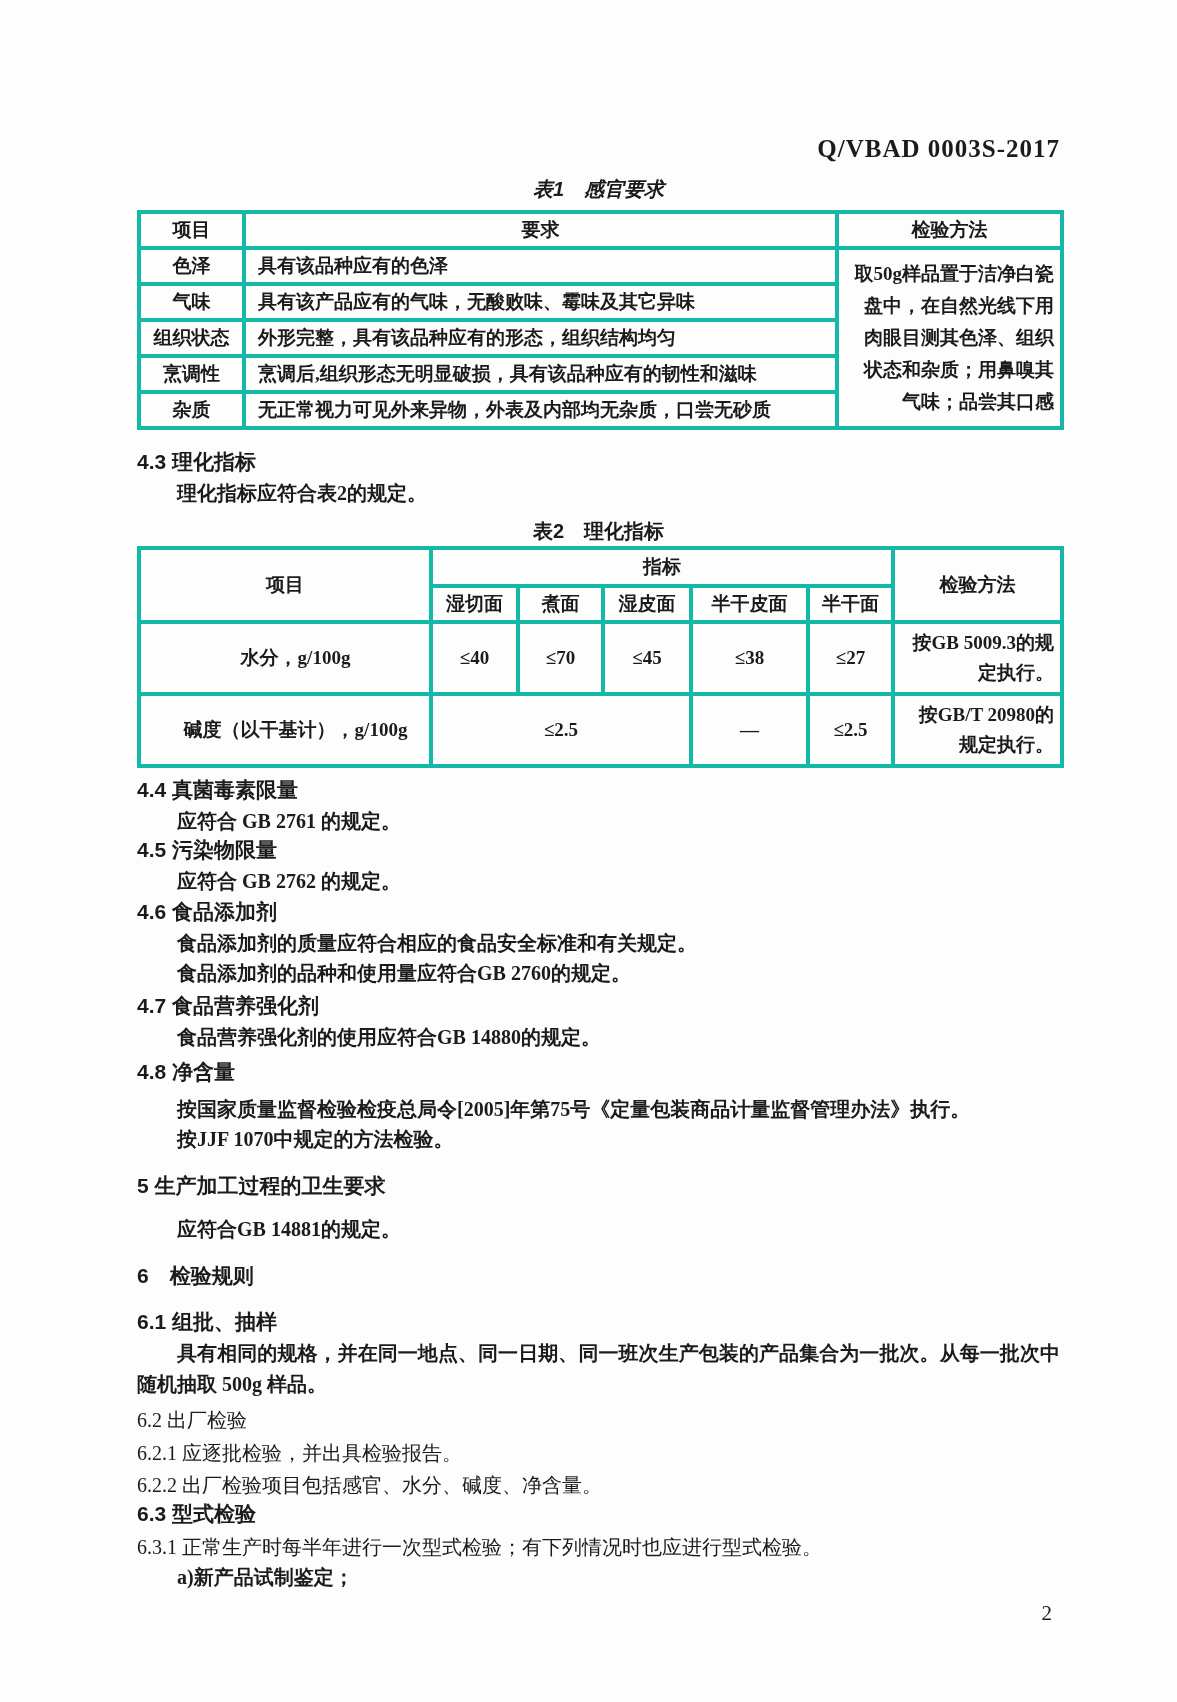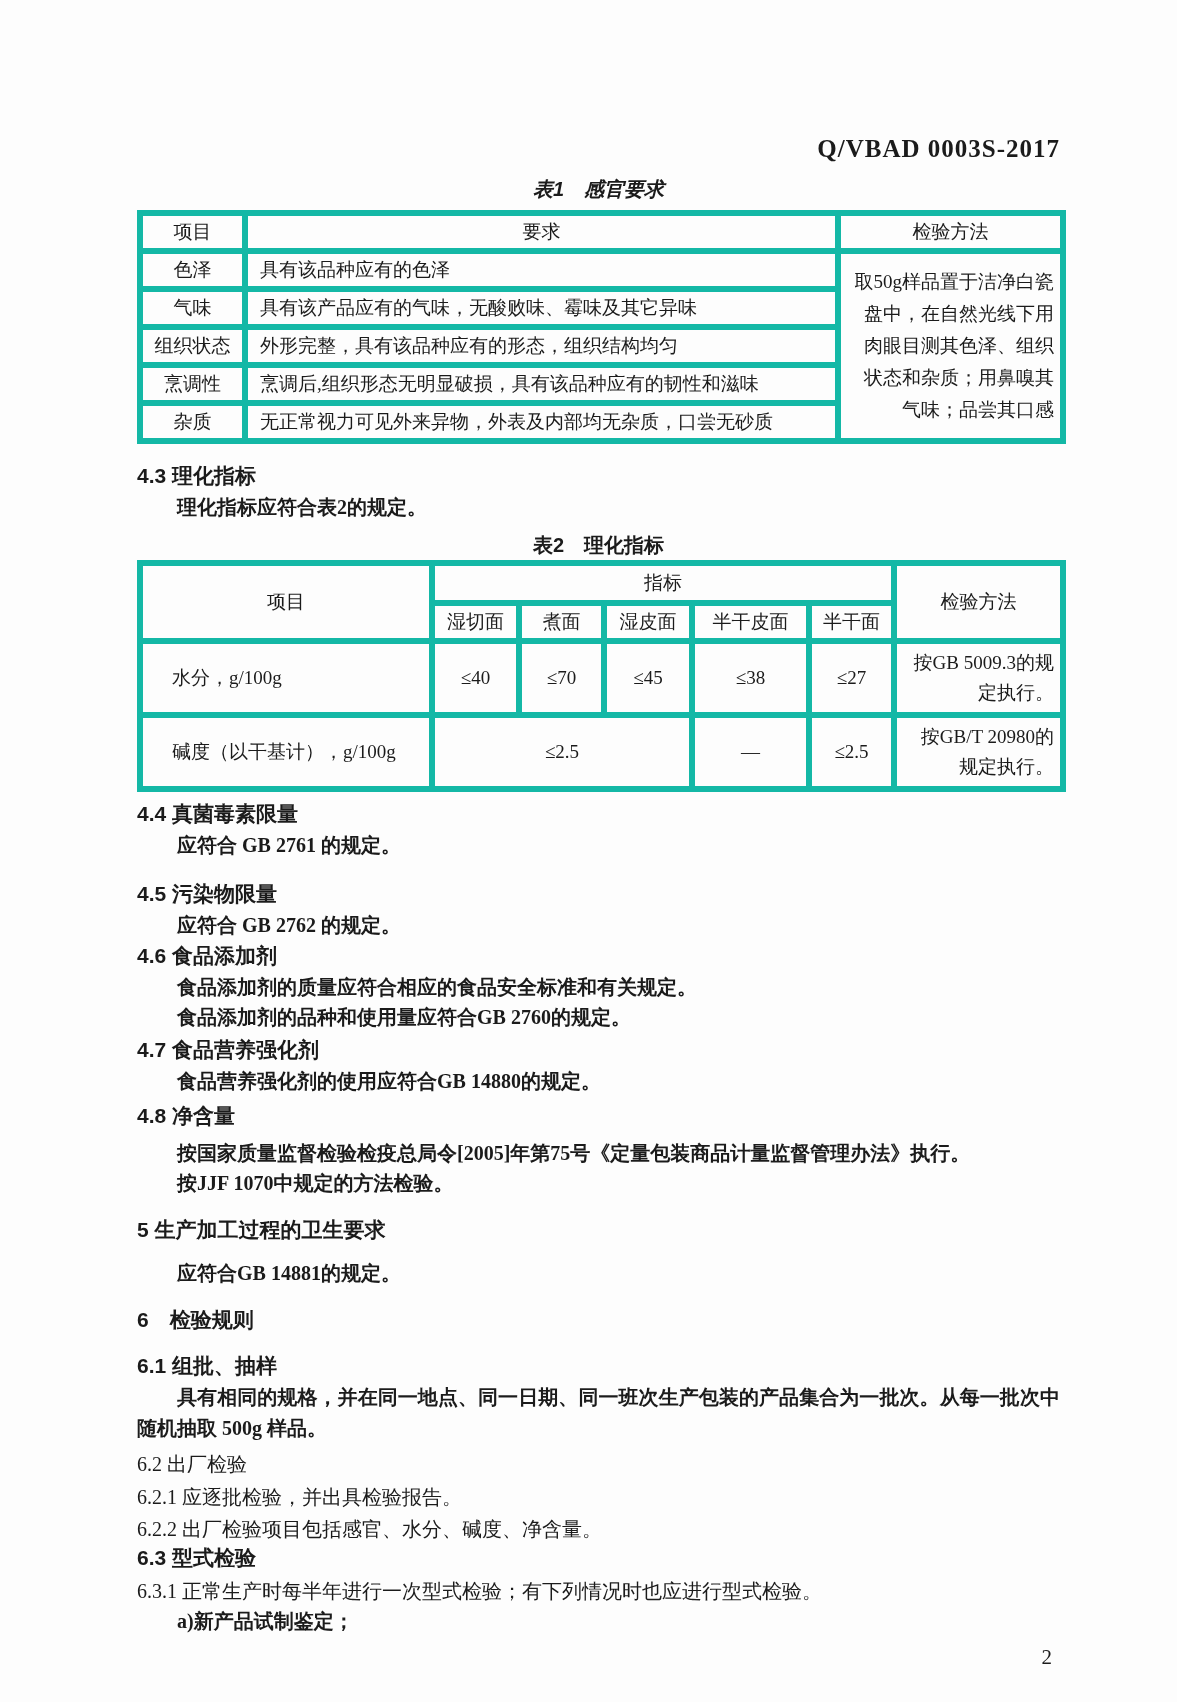--- a/index.html
+++ b/index.html
@@ -28,39 +28,39 @@
   .cap2{margin-top:10px;}
   table{
     border-collapse:collapse;
     table-layout:fixed;
     width:923px;
     font-size:19px;
   }
   .t1{margin-top:8px;}
   .t2{margin-top:2px;}
   th,td{
-    border:6px solid #14b8a6;
+    border:4px solid #14b8a6;
     padding:0 8px;
     text-align:center;
     vertical-align:middle;
-    font-weight:normal;
+    font-weight:bold;
   }
   table{border:2px solid #2a2a2a;}
   tr.hdr th{border-bottom-width:2px;height:32px;}
   .t1 td{height:32px;}
   .t1 td.req{text-align:left;padding-left:12px;}
   .t1 td.method,.t2 td.method{
     text-align:right;vertical-align:middle;
     line-height:32px;padding:2px 6px 2px 10px;
   }
   .t2 td.method{line-height:30px;}
   .t2 tr.h1 th{height:34px;}
   .t2 tr.h2 th{height:32px;border-bottom-width:2px;}
   .t2 td{height:64px;}
-  .t2 td.item{text-align:left;padding-left:29px;margin-left:17px;}
+  .t2 td.item{text-align:center;padding-left:29px;margin-left:17px;}
   .h{
     font-family:"Liberation Sans","DejaVu Sans",sans-serif;
     font-weight:bold;font-size:21px;line-height:28px;
   }
   .p{font-size:20px;line-height:30px;text-align:justify;}
   .ind{text-indent:2em;font-weight:bold;}
   .p2l{line-height:31px;}
   .page-num{
     margin-top:8px;
     text-align:right;padding-right:8px;
@@ -156,21 +156,21 @@
           <td>—</td>
           <td>≤2.5</td>
           <td class="method">按GB/T 20980的规定执行。</td>
         </tr>
       </tbody>
     </table>
 
     <div class="h" style="margin-top:8px">4.4 真菌毒素限量</div>
     <div class="p ind" style="margin-top:2px">应符合 GB 2761 的规定。</div>
 
-    <div class="h" style="margin-top:20px">4.5 污染物限量</div>
+    <div class="h" style="margin-top:0">4.5 污染物限量</div>
     <div class="p ind" style="margin-top:2px">应符合 GB 2762 的规定。</div>
 
     <div class="h" style="margin-top:2px">4.6 食品添加剂</div>
     <div class="p ind" style="margin-top:2px">食品添加剂的质量应符合相应的食品安全标准和有关规定。</div>
     <div class="p ind">食品添加剂的品种和使用量应符合GB 2760的规定。</div>
 
     <div class="h" style="margin-top:4px">4.7 食品营养强化剂</div>
     <div class="p ind" style="margin-top:2px">食品营养强化剂的使用应符合GB 14880的规定。</div>
 
     <div class="h" style="margin-top:6px">4.8 净含量</div>

